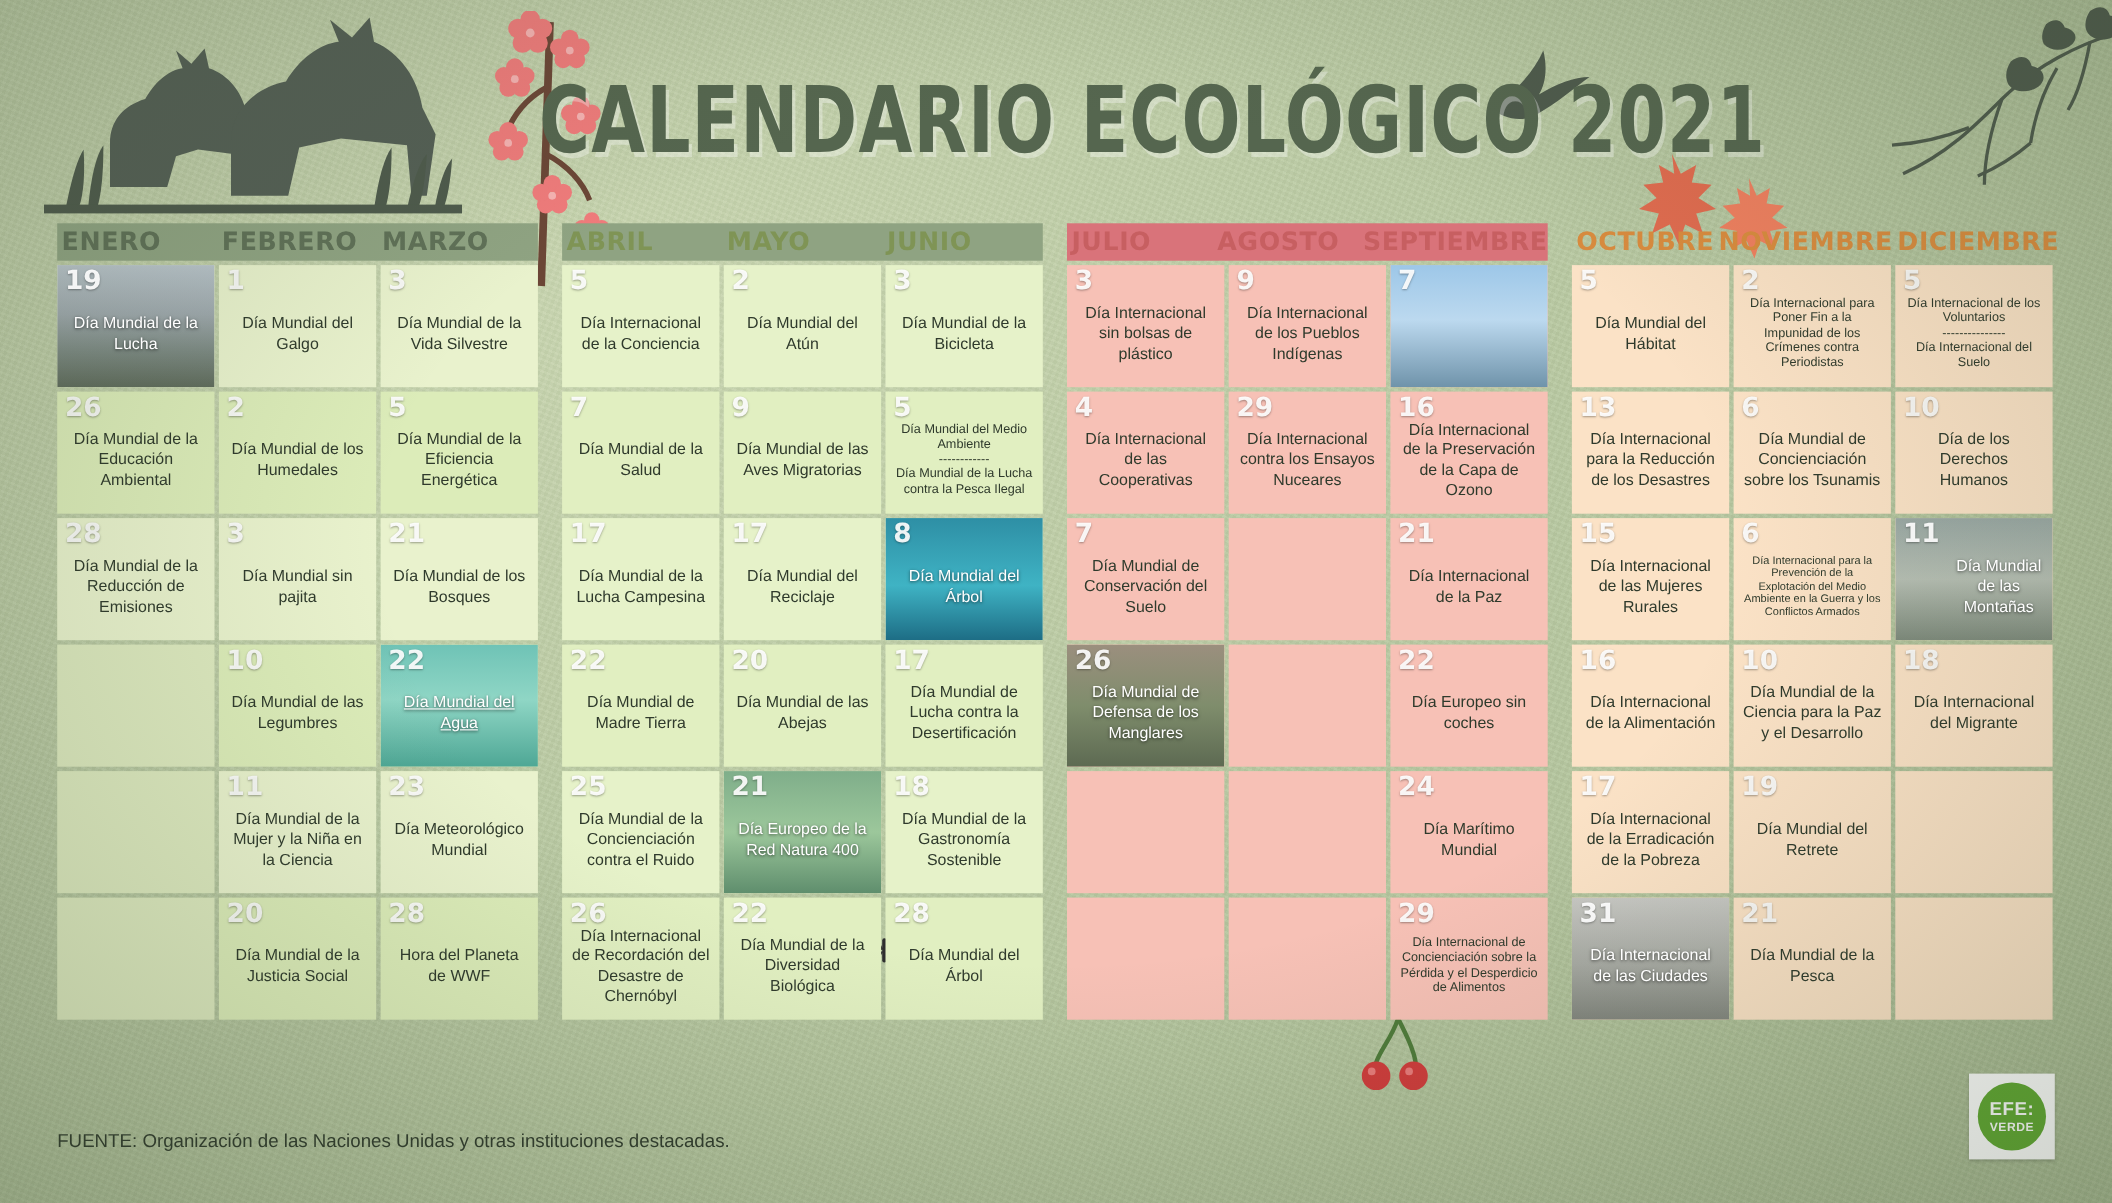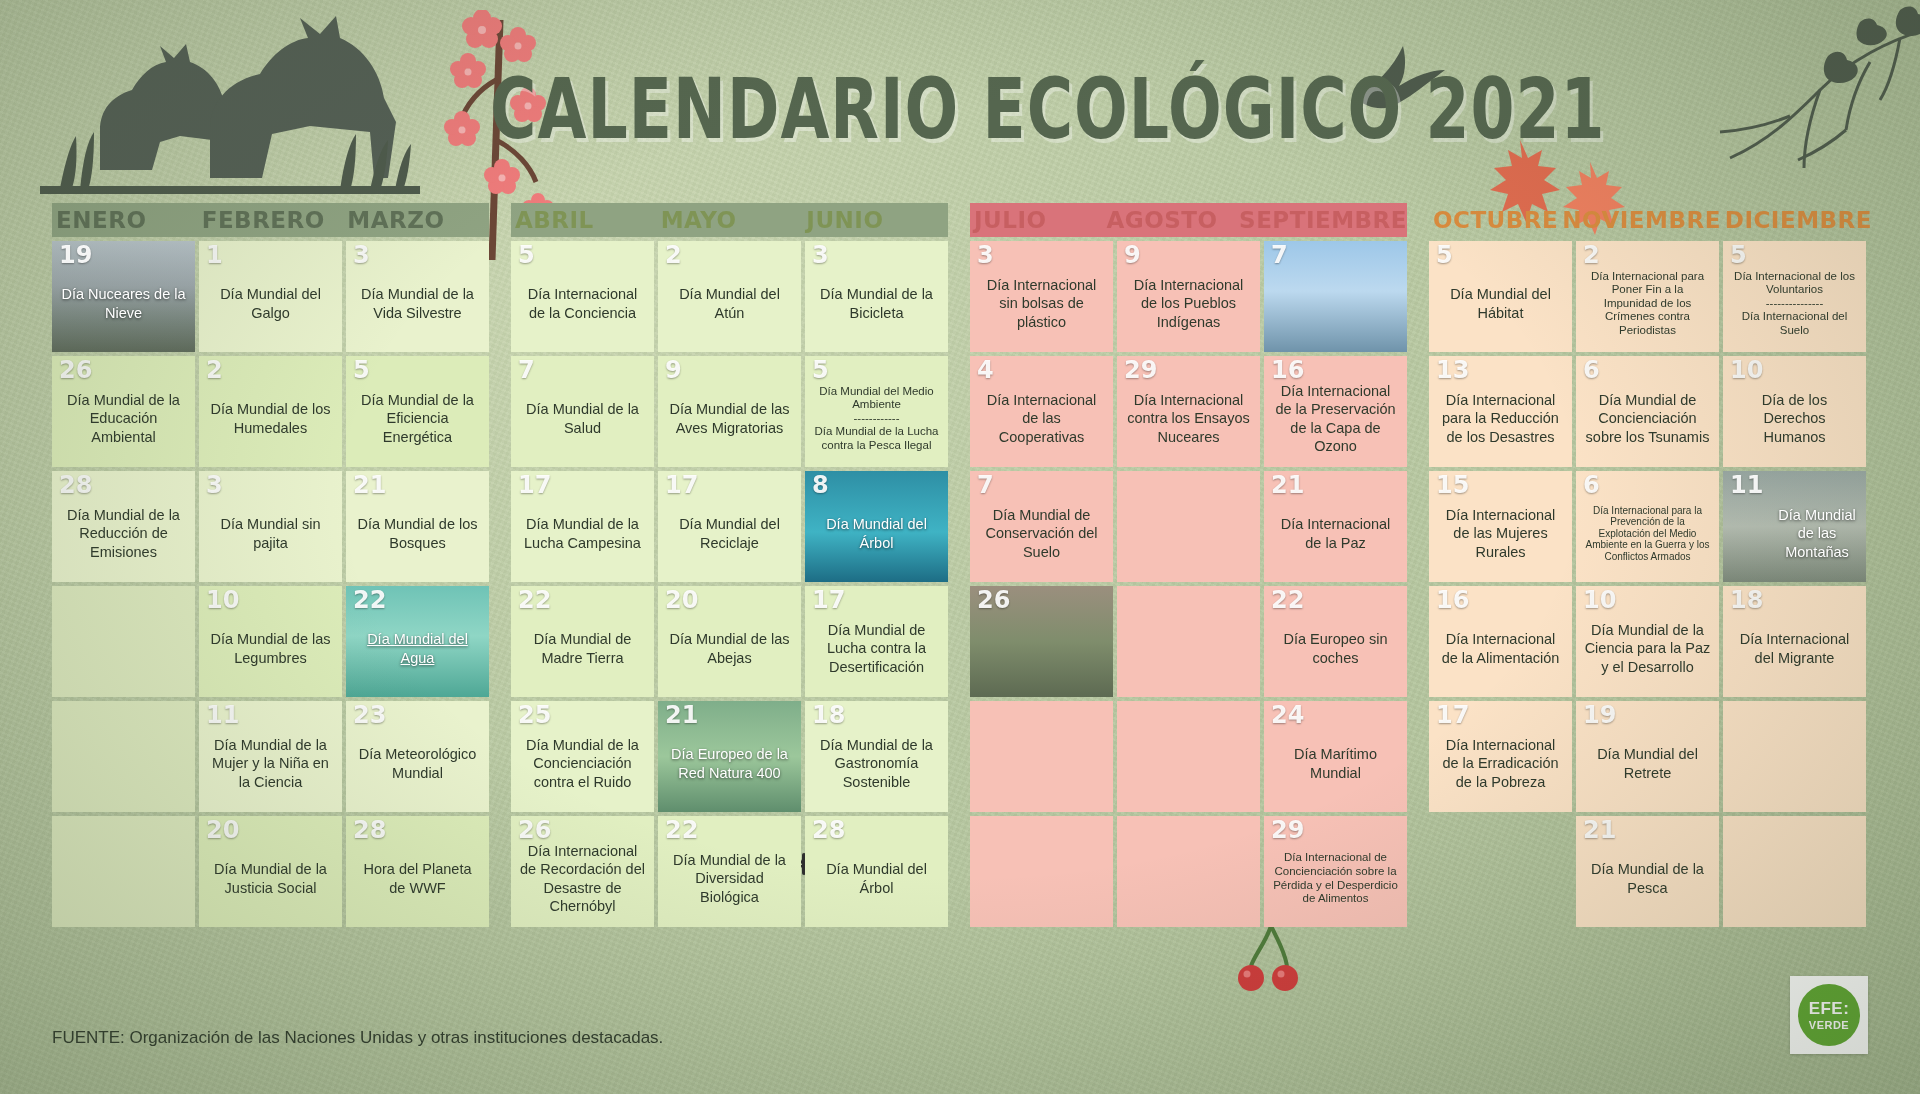--- a/index.html
+++ b/index.html
@@ -299,21 +299,21 @@
       <div class="block-head headbar1">
         <div class="month-name h1">ENERO</div>
         <div class="month-name h1">FEBRERO</div>
         <div class="month-name h1">MARZO</div>
       </div>
       <div class="block-body">
         <div class="month-col">
           <div class="cell g1">
             <div class="photo ph-snow"></div>
             <div class="daynum">19</div>
-            <div class="txt" style="white-space: pre-line;">Día Nuceares de la Nieve</div>
+            <div class="txt" style="white-space: pre-line;">Día Mundial de la Lucha</div>
           </div>
           <div class="cell g1 alt">
             <div class="daynum">26</div>
             <div class="txt" style="white-space: pre-line;">Día Mundial de la Educación Ambiental</div>
           </div>
           <div class="cell g1">
             <div class="daynum">28</div>
             <div class="txt" style="white-space: pre-line;">Día Mundial de la Reducción de Emisiones</div>
           </div>
           <div class="cell empty"></div>
@@ -482,20 +482,21 @@
             <div class="daynum">4</div>
             <div class="txt" style="white-space: pre-line;">Día Internacional de las Cooperativas</div>
           </div>
           <div class="cell g3">
             <div class="daynum">7</div>
             <div class="txt" style="white-space: pre-line;">Día Mundial de Conservación del Suelo</div>
           </div>
           <div class="cell g3 alt">
             <div class="photo ph-mangr"></div>
             <div class="daynum">26</div>
+            <div class="txt" style="white-space: pre-line;">Día Mundial de Defensa de los Manglares</div>
           </div>
           <div class="cell empty3"></div>
           <div class="cell empty3"></div>
         </div>
         <div class="month-col">
           <div class="cell g3">
             <div class="daynum">9</div>
             <div class="txt" style="white-space: pre-line;">Día Internacional de los Pueblos Indígenas</div>
           </div>
           <div class="cell g3 alt">
@@ -556,20 +557,25 @@
             <div class="txt" style="white-space: pre-line;">Día Internacional de las Mujeres Rurales</div>
           </div>
           <div class="cell g4 alt">
             <div class="daynum">16</div>
             <div class="txt" style="white-space: pre-line;">Día Internacional de la Alimentación</div>
           </div>
           <div class="cell g4">
             <div class="daynum">17</div>
             <div class="txt" style="white-space: pre-line;">Día Internacional de la Erradicación de la Pobreza</div>
           </div>
+          <div class="cell g4 alt">
+            <div class="photo ph-city"></div>
+            <div class="daynum">31</div>
+            <div class="txt" style="white-space: pre-line;">Día Internacional de las Ciudades</div>
+          </div>
         </div>
         <div class="month-col">
           <div class="cell g4">
             <div class="daynum">2</div>
             <div class="txt small" style="white-space: pre-line;">Día Internacional para Poner Fin a la Impunidad de los Crímenes contra Periodistas</div>
           </div>
           <div class="cell g4 alt">
             <div class="daynum">6</div>
             <div class="txt" style="white-space: pre-line;">Día Mundial de Concienciación sobre los Tsunamis</div>
           </div>

